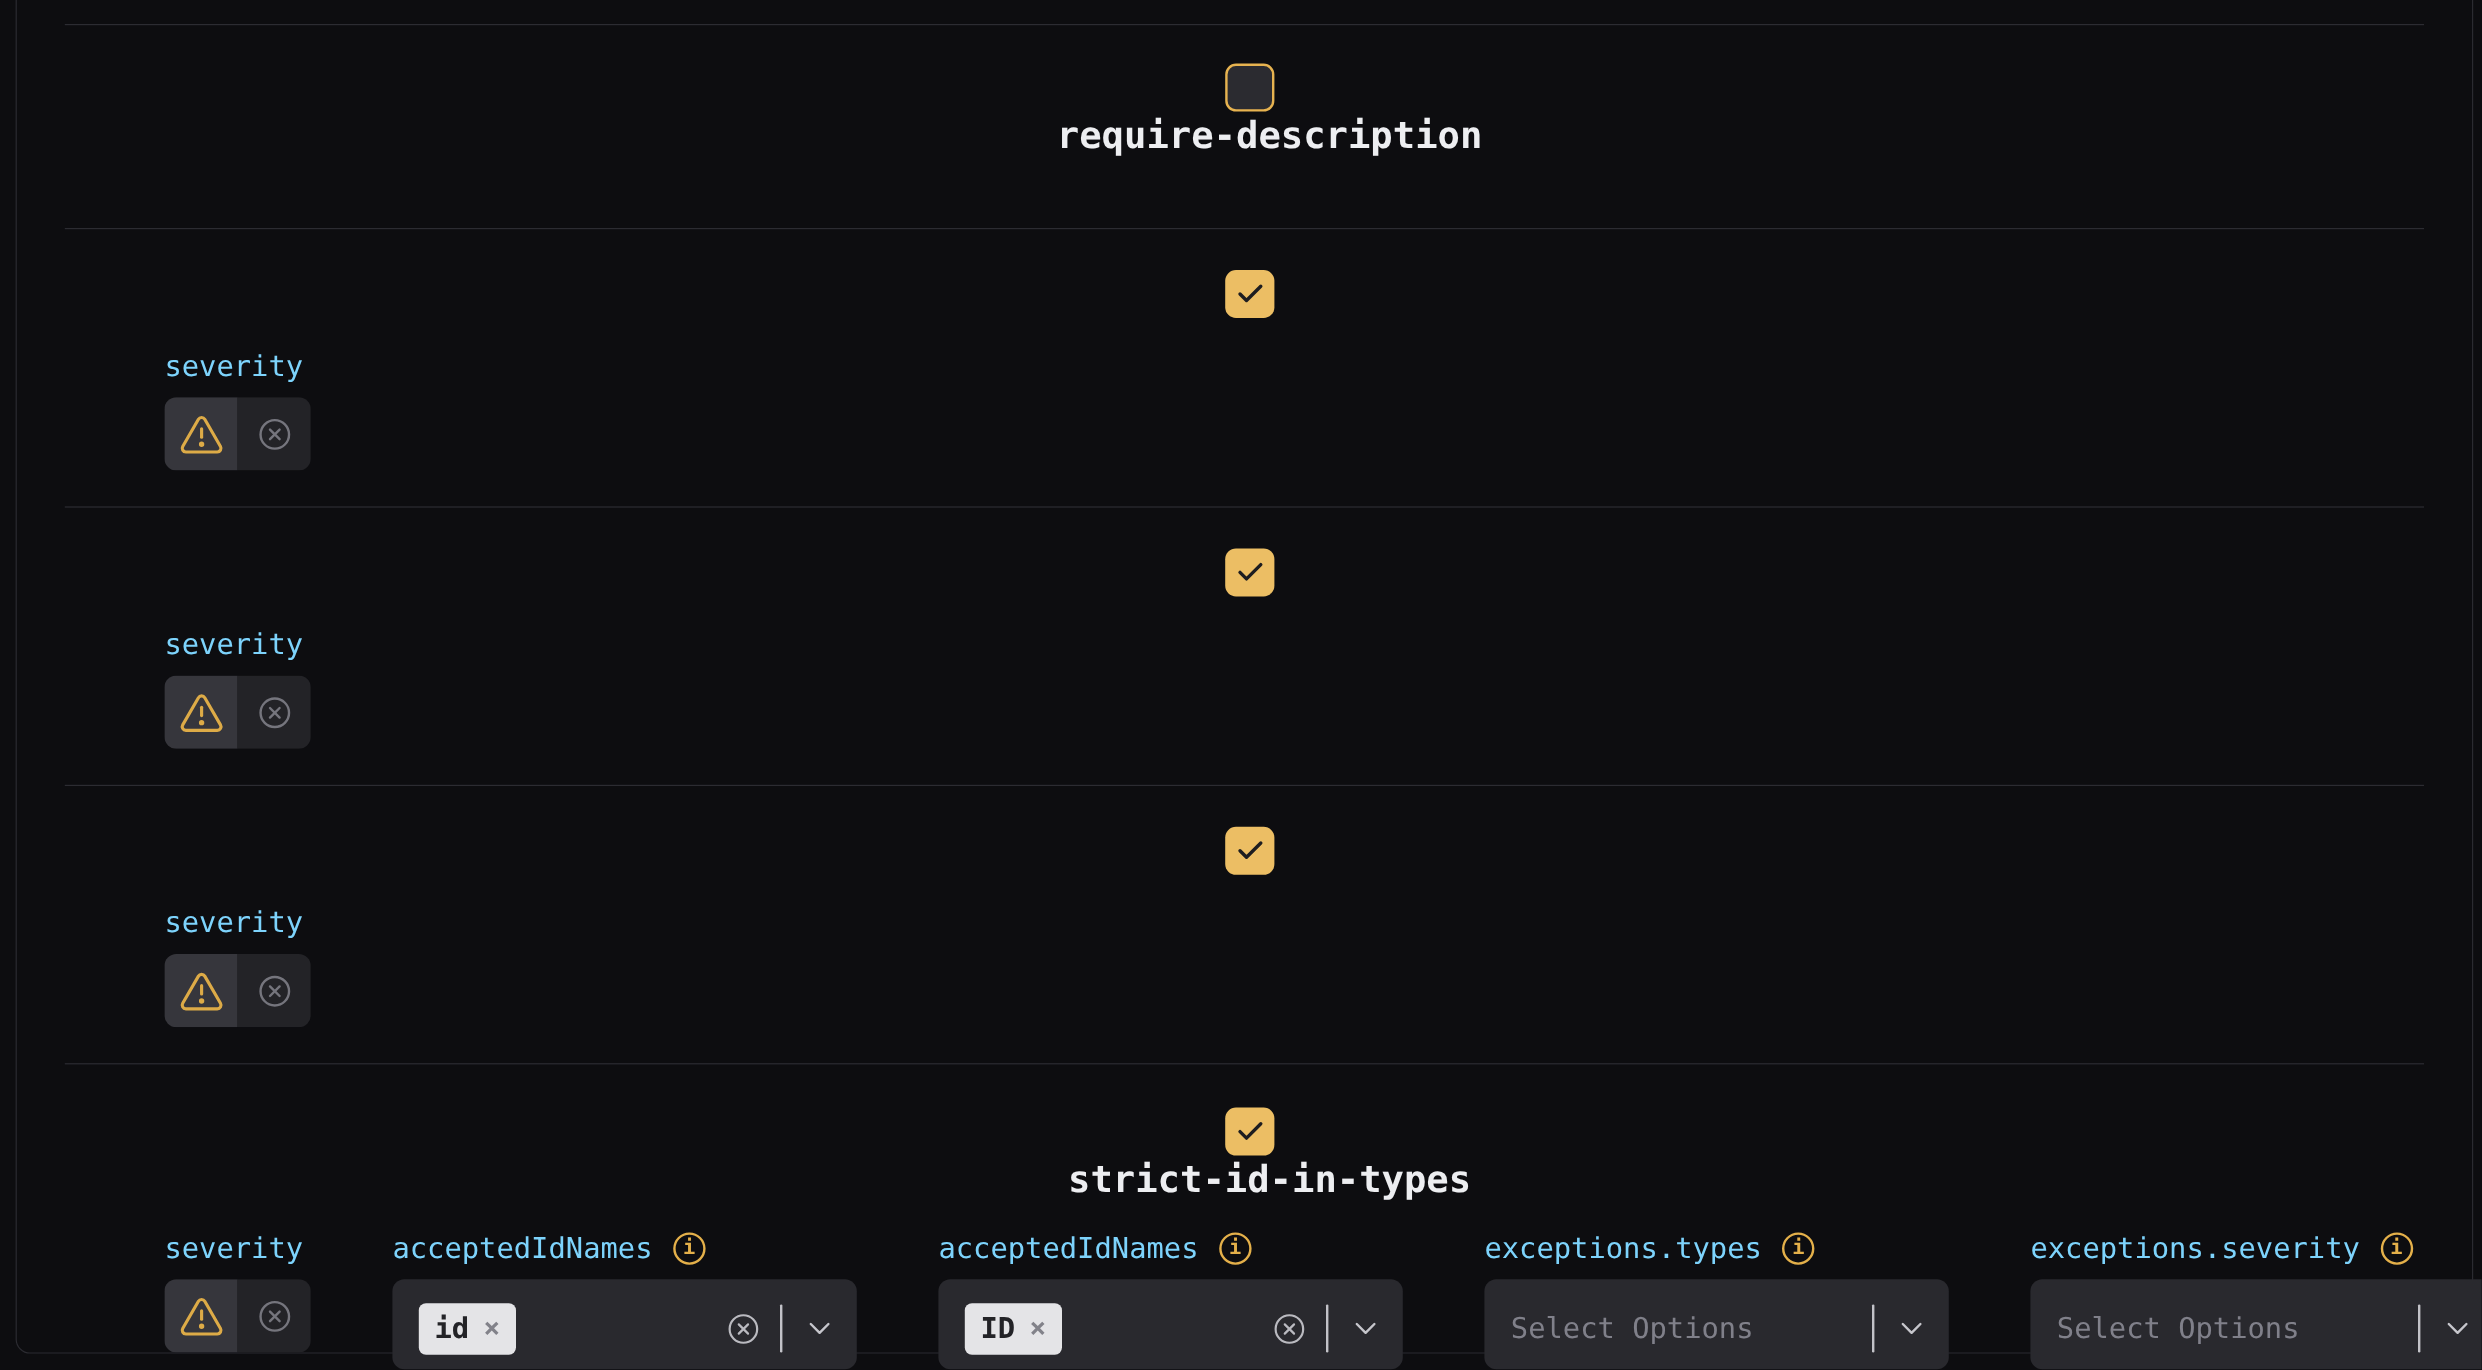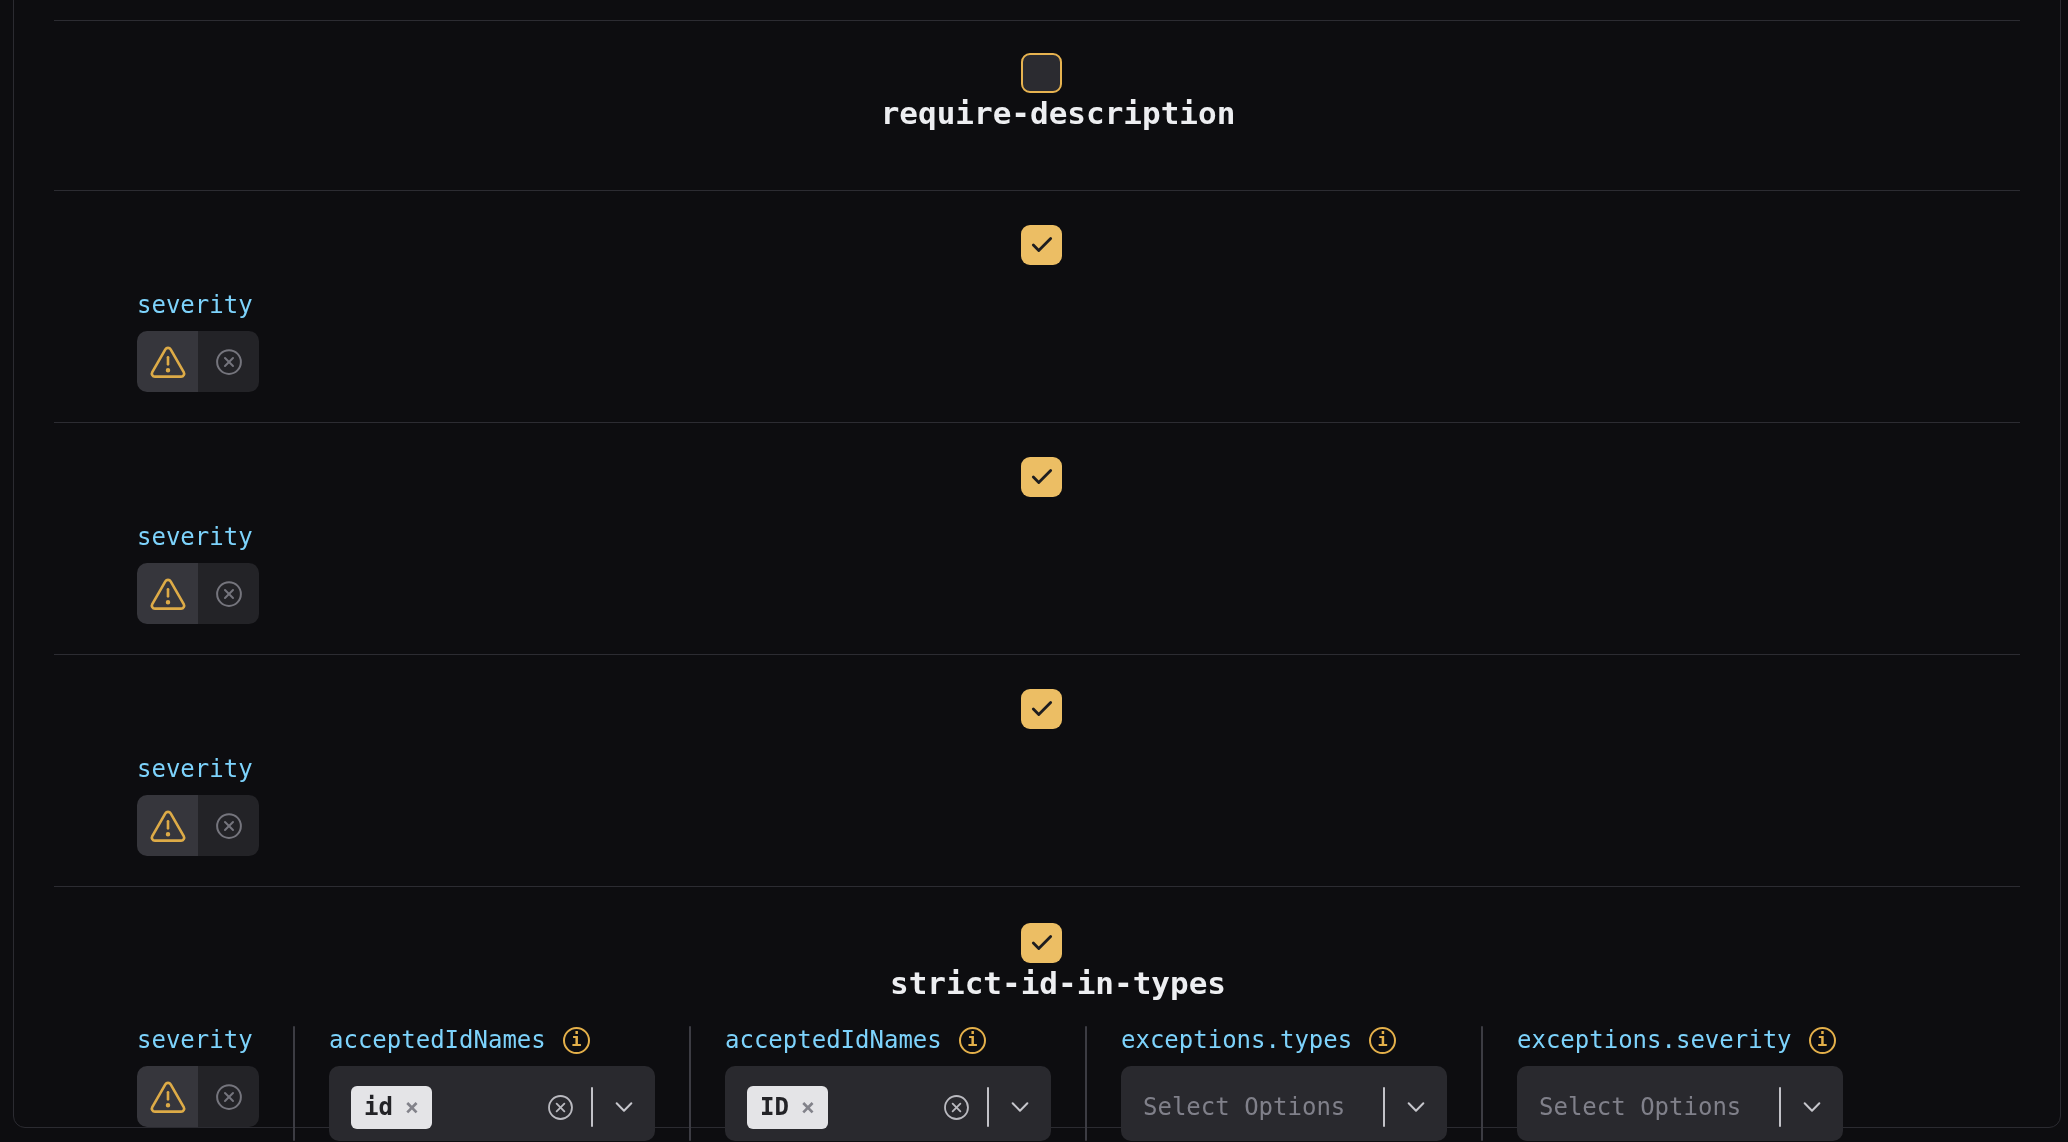--- a/index.html
+++ b/index.html
@@ -74,21 +74,21 @@
 
   .info-icon {
     width: 27px; height: 27px; flex: 0 0 auto;
     border: 2px solid #e4b04a; border-radius: 50%;
     color: #e4b04a; font-size: 17px; font-weight: bold;
     display: flex; align-items: center; justify-content: center;
     cursor: pointer; line-height: 1;
   }
 
   .mselect {
-    width: 326px; height: 75px;
+    width: 387px; height: 75px;
     background: #29292e; border-radius: 10px;
     display: flex; align-items: center;
     padding: 7px 20px 0 22px;
     cursor: pointer;
   }
   .tag {
     height: 43px; background: #e4e4e7; border-radius: 6px;
     display: flex; align-items: center; gap: 12px;
     padding: 0 13px;
   }

